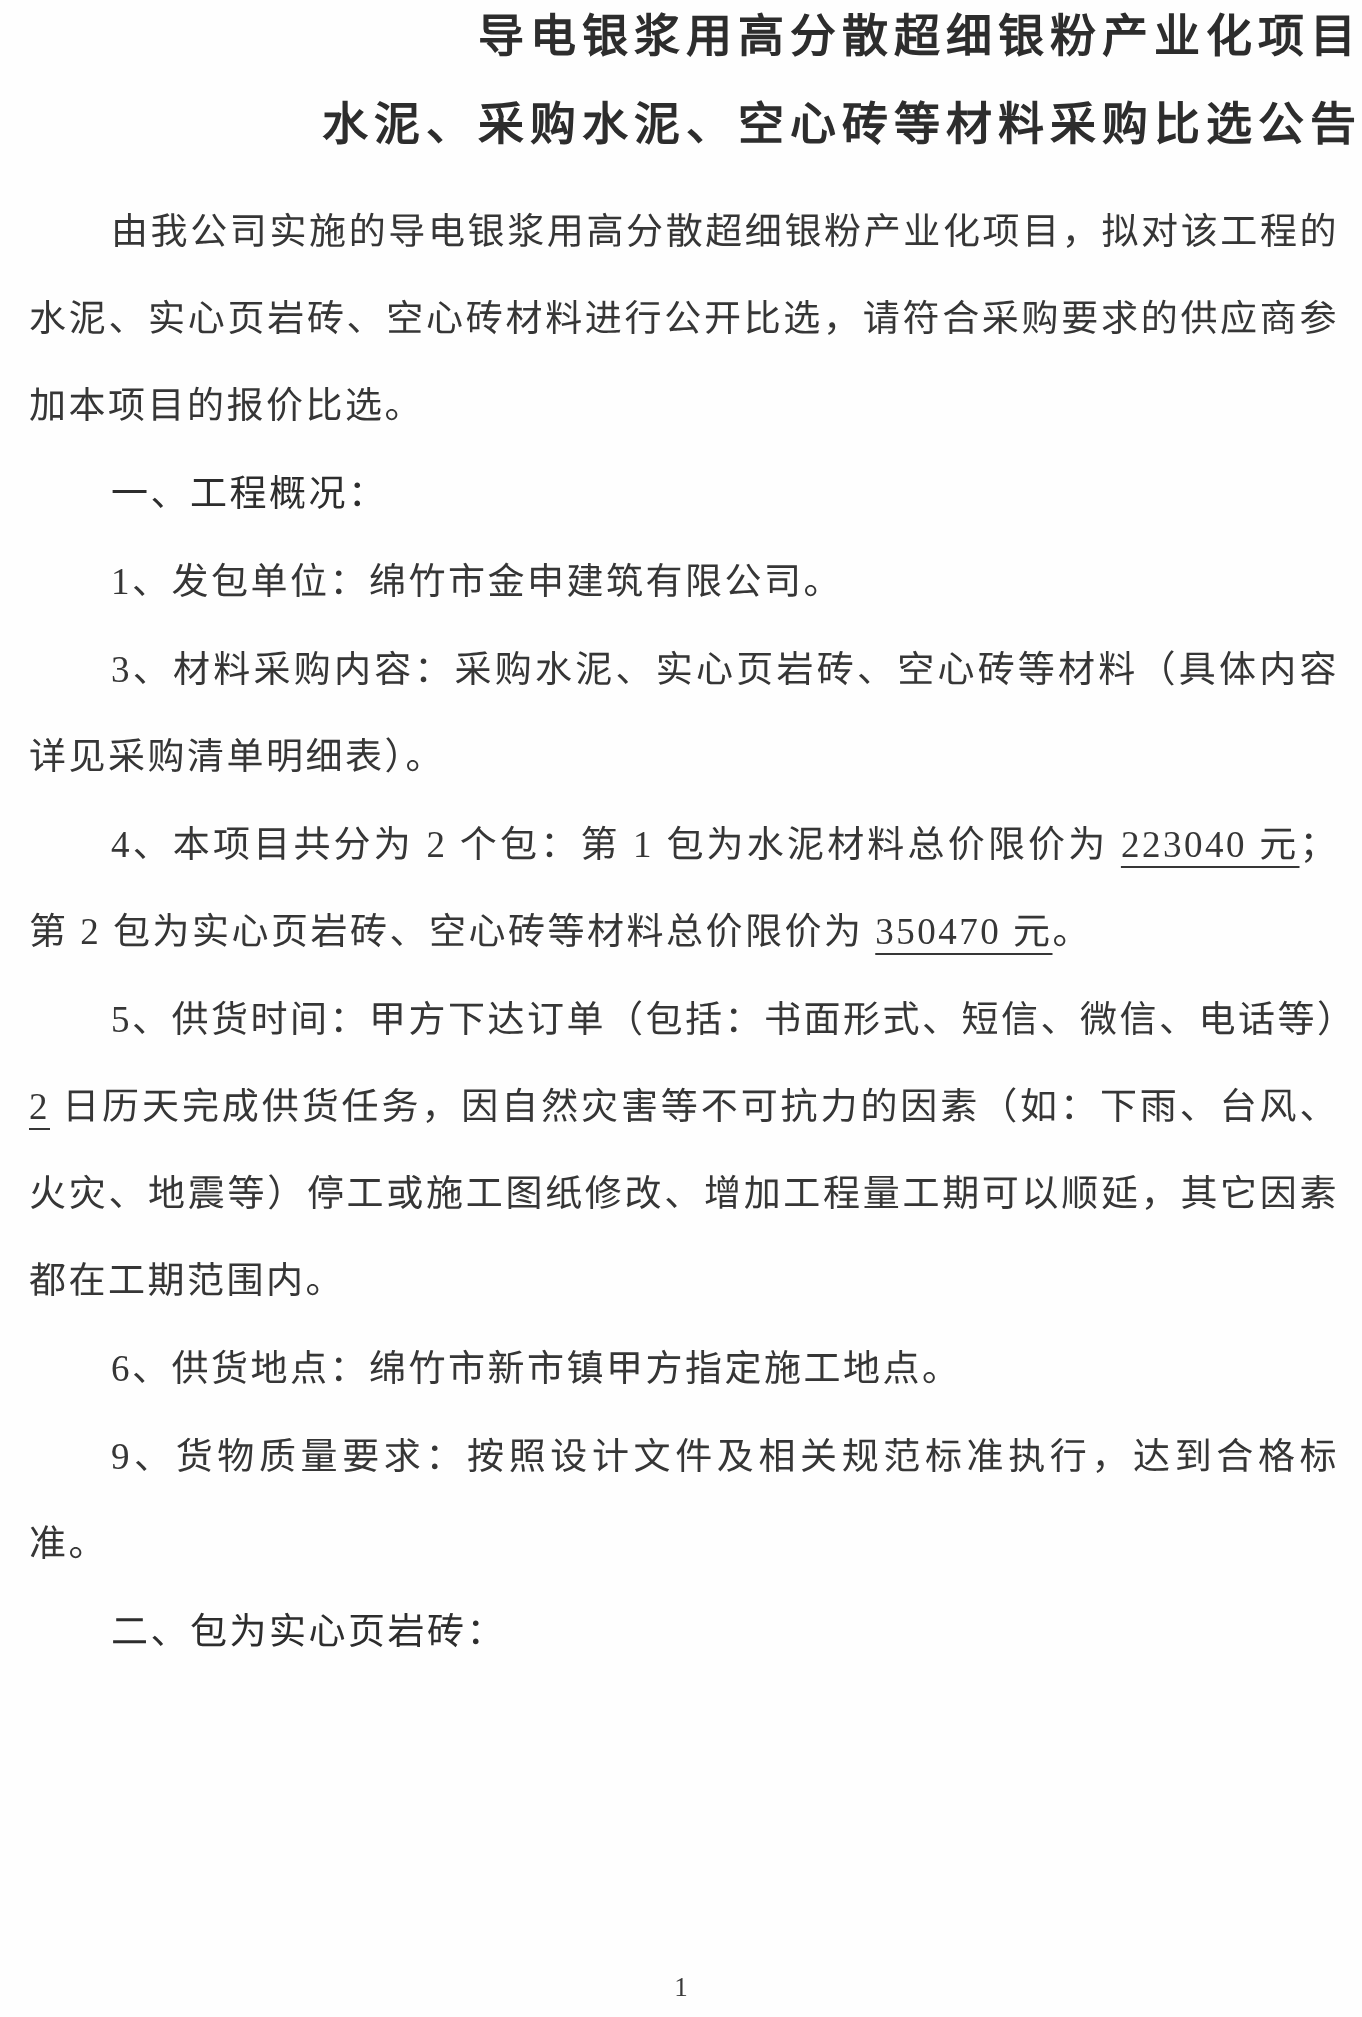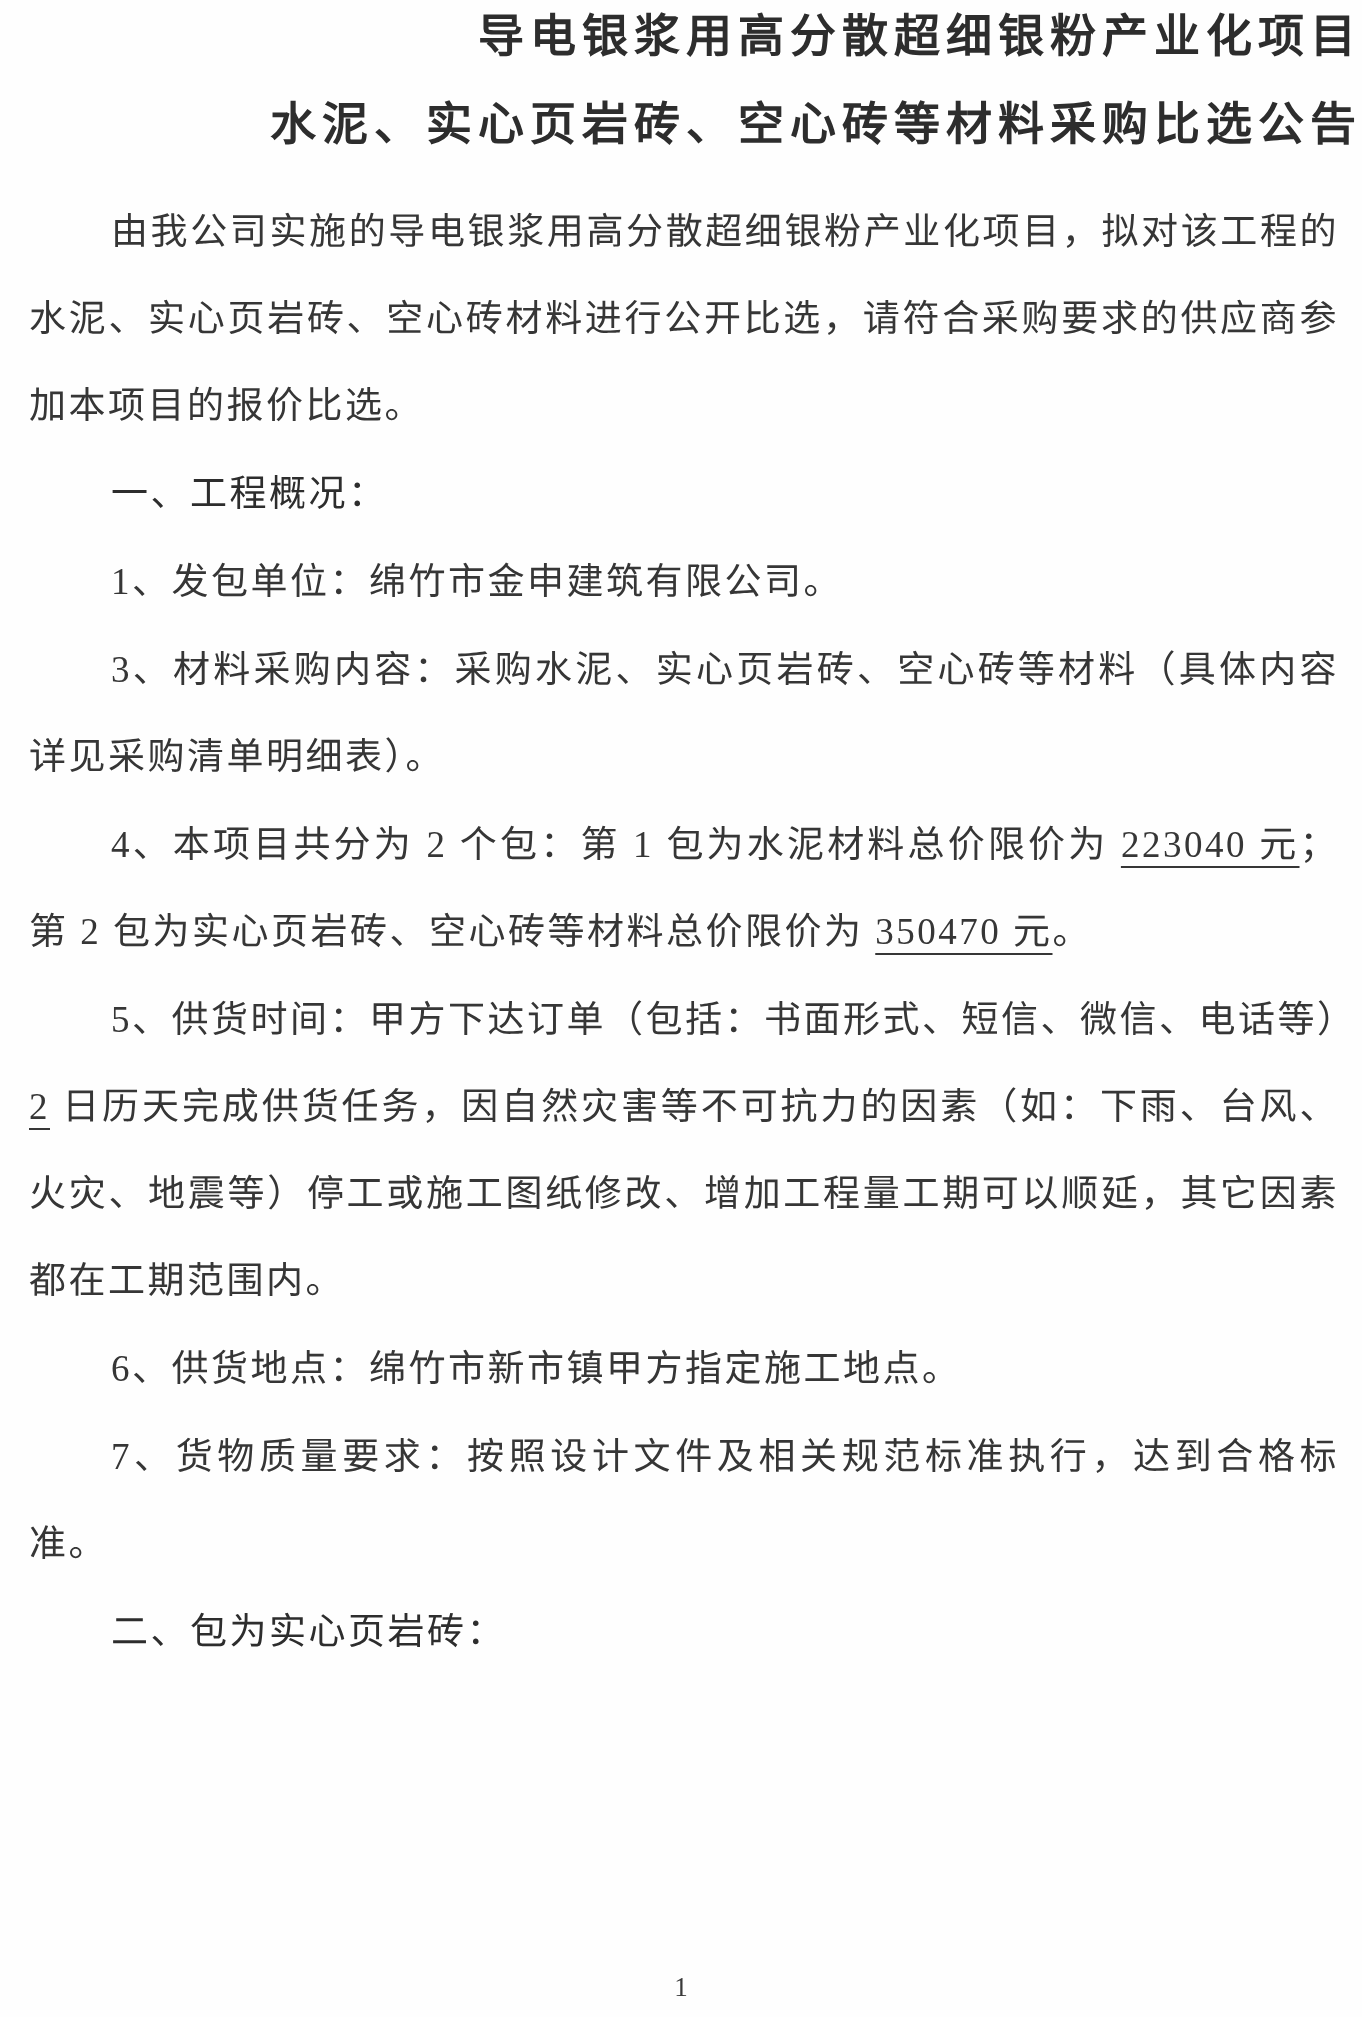--- a/index.html
+++ b/index.html
@@ -69,41 +69,41 @@
     letter-spacing: 0;
   }
 </style>
 </head>
 <body>
 
 <div class="page">
 
   <div class="titles">
     <h1 class="title">导电银浆用高分散超细银粉产业化项目</h1>
-    <h1 class="title second">水泥、实心页岩砖、空心砖等材料采购比选公告</h1>
+    <h1 class="title second">水泥、采购水泥、空心砖等材料采购比选公告</h1>
   </div>
 
   <div class="body-text">
 
     <p class="para indent">由我公司实施的导电银浆用高分散超细银粉产业化项目，拟对该工程的水泥、实心页岩砖、空心砖材料进行公开比选，请符合采购要求的供应商参加本项目的报价比选。</p>
 
     <p class="para indent bold">一、工程概况：</p>
 
     <p class="para indent">1、发包单位：绵竹市金申建筑有限公司。</p>
 
 
     <p class="para indent">3、材料采购内容：采购水泥、实心页岩砖、空心砖等材料（具体内容详见采购清单明细表）。</p>
 
     <p class="para indent"><span>4、本项目共分为 2 个包：第 1 包为水泥材料总价限价为 </span><span class="u">223040 元</span><span>；第 2 包为实心页岩砖、空心砖等材料总价限价为 </span><span class="u">350470 元</span><span>。</span></p>
 
     <p class="para indent"><span>5、供货时间：甲方下达订单（包括：书面形式、短信、微信、电话等）</span><span class="u">2</span><span> 日历天完成供货任务，因自然灾害等不可抗力的因素（如：下雨、台风、火灾、地震等）停工或施工图纸修改、增加工程量工期可以顺延，其它因素都在工期范围内。</span></p>
 
     <p class="para indent">6、供货地点：绵竹市新市镇甲方指定施工地点。</p>
 
-    <p class="para indent">7、货物质量要求：按照设计文件及相关规范标准执行，达到合格标准。</p>
+    <p class="para indent">9、货物质量要求：按照设计文件及相关规范标准执行，达到合格标准。</p>
 
     <p class="para indent bold">二、包为实心页岩砖：</p>
 
 
 
   </div>
 
   <div class="page-number">1</div>
 
 </div>

